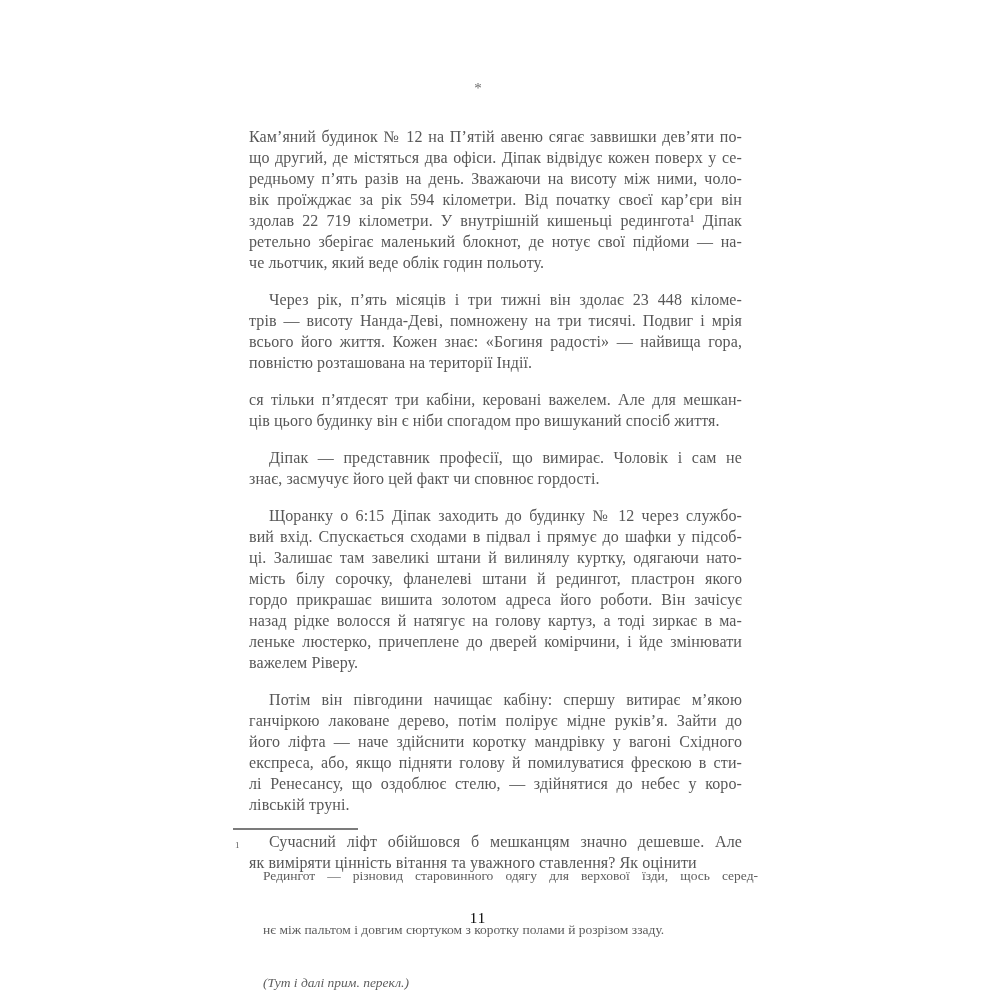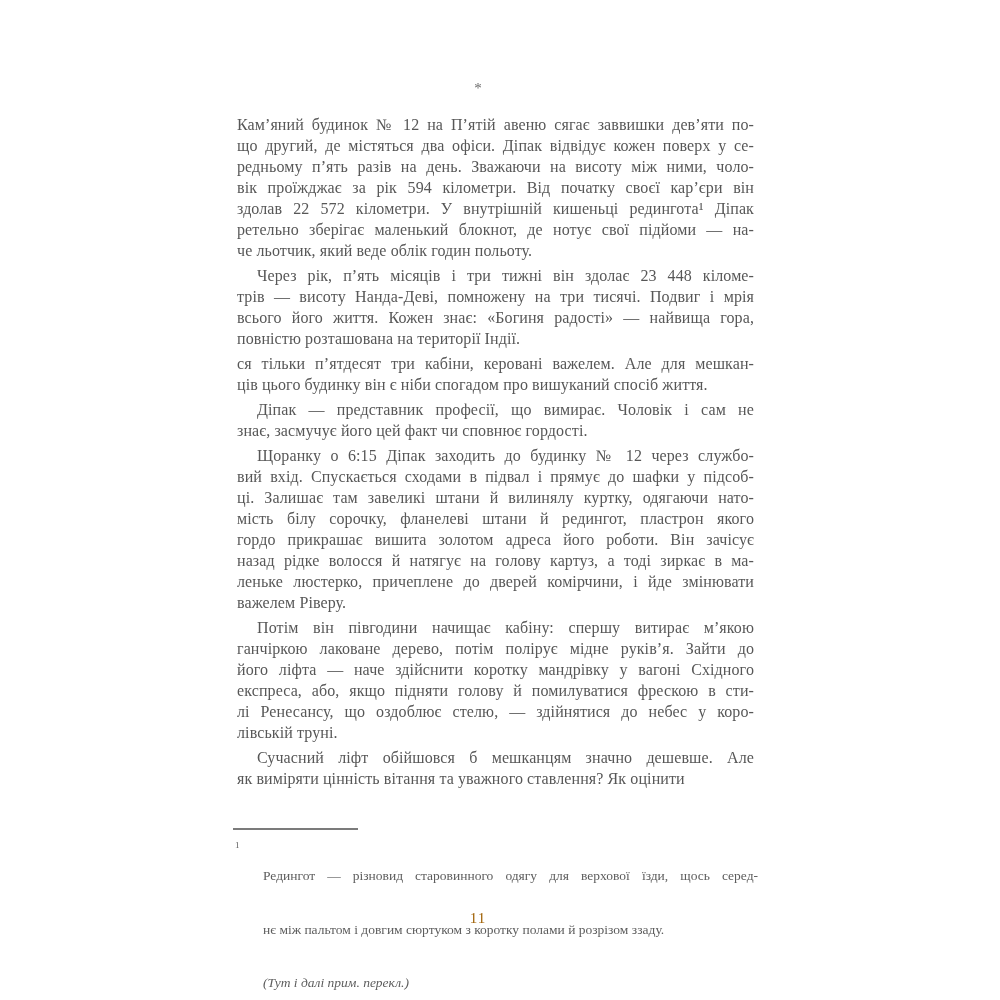--- a/index.html
+++ b/index.html
@@ -27,21 +27,21 @@
   }
   .body-text {
     position: absolute;
     top: 110px;
     left: 233px;
     width: 525px;
     font-size: 16px;
     line-height: 21px;
     letter-spacing: 0.1px;
   }
-  .para { margin: 4px; }
+  .para { margin: 16px; }
   .line {
     text-align: justify;
     text-align-last: justify;
   }
   .line.indent { padding-left: 20px; }
   .line.last { text-align-last: left; }
   .footnote-rule {
     position: absolute;
     top: 828px;
     left: 233px;
@@ -75,38 +75,38 @@
     font-style: italic;
     text-align-last: left;
   }
   .pagenum {
     position: absolute;
     top: 910px;
     left: 233px;
     width: 490px;
     text-align: center;
     font-size: 15px;
-    color: #a16207;
+    color: #000000;
     letter-spacing: 1px;
   }
 </style>
 </head>
 <body>
 
 <div class="page">
 
   <div class="divider">*</div>
 
   <div class="body-text">
       <div class="para">
         <div class="line">Кам’яний будинок № 12 на П’ятій авеню сягає заввишки дев’яти по-</div>
         <div class="line">що другий, де містяться два офіси. Діпак відвідує кожен поверх у се-</div>
         <div class="line">редньому п’ять разів на день. Зважаючи на висоту між ними, чоло-</div>
         <div class="line">вік проїжджає за рік 594 кілометри. Від початку своєї кар’єри він</div>
-        <div class="line">здолав 22 572 кілометри. У внутрішній кишеньці редингота¹ Діпак</div>
+        <div class="line">здолав 22 719 кілометри. У внутрішній кишеньці редингота¹ Діпак</div>
         <div class="line">ретельно зберігає маленький блокнот, де нотує свої підйоми — на-</div>
         <div class="line last">че льотчик, який веде облік годин польоту.</div>
       </div>
       <div class="para">
         <div class="line indent">Через рік, п’ять місяців і три тижні він здолає 23 448 кіломе-</div>
         <div class="line">трів — висоту Нанда-Деві, помножену на три тисячі. Подвиг і мрія</div>
         <div class="line">всього його життя. Кожен знає: «Богиня радості» — найвища гора,</div>
         <div class="line last">повністю розташована на території Індії.</div>
       </div>
       <div class="para">

